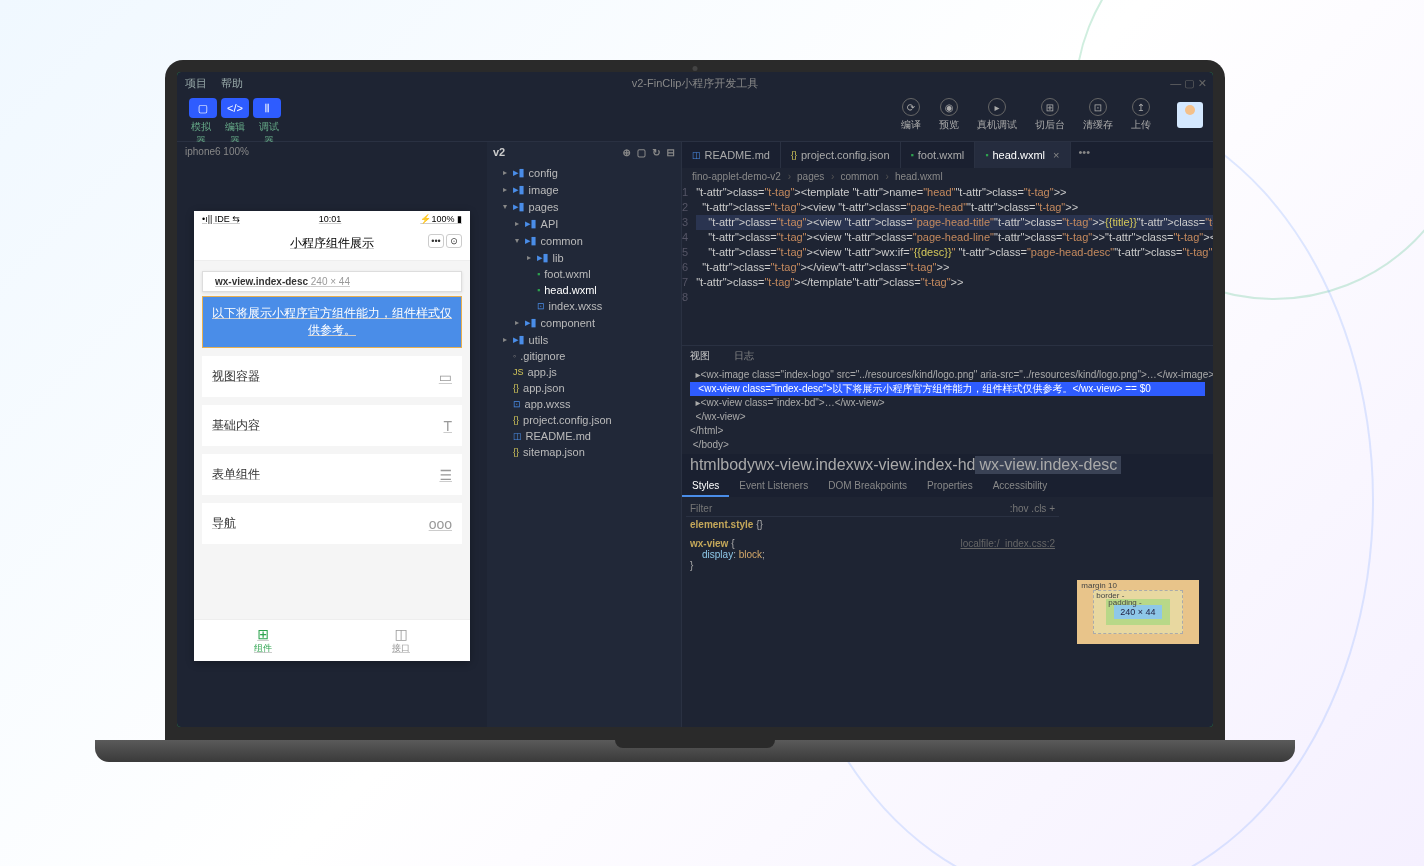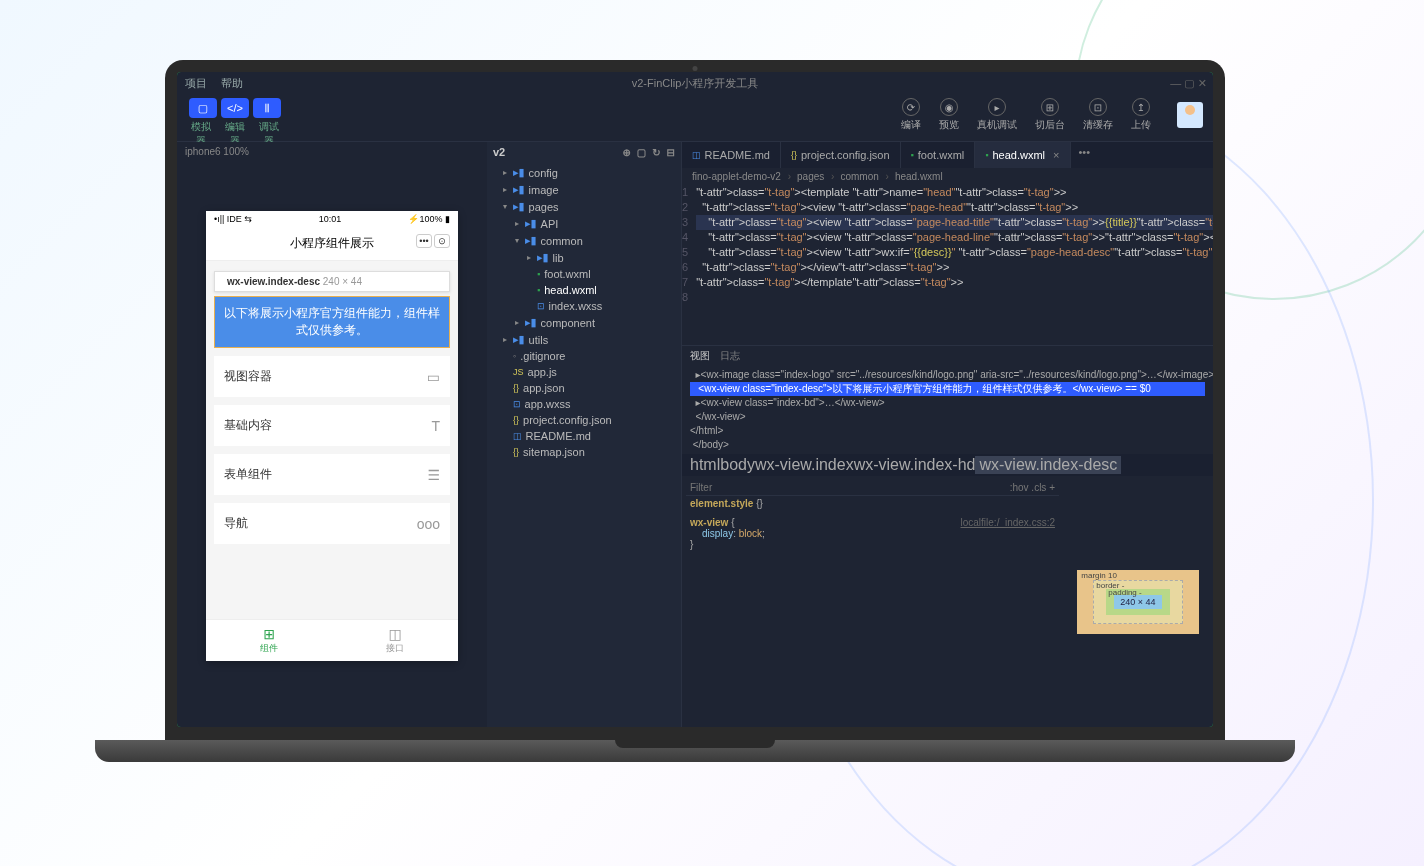--- a/index.html
+++ b/index.html
@@ -35,21 +35,21 @@
 .tb-action .ic { width: 18px; height: 18px; border: 1px solid #666; border-radius: 50%; display: flex; align-items: center; justify-content: center; font-size: 10px; }
 .avatar { width: 26px; height: 26px; background: #d4e8ff; border-radius: 3px; margin-left: 8px; position: relative; }
 .avatar::after { content: ""; position: absolute; top: 3px; left: 8px; width: 10px; height: 10px; background: #f4c08a; border-radius: 50%; }
 
 .body { flex: 1; display: flex; overflow: hidden; }
 
 
 .simulator { width: 310px; background: #1e2433; display: flex; flex-direction: column; }
 .sim-info { padding: 4px 8px; font-size: 10px; color: #888; }
 .phone-wrap { flex: 1; display: flex; align-items: flex-start; justify-content: center; padding-top: 50px; }
-.phone { width: 252px; height: 450px; background: #f5f5f5; border-radius: 4px; display: flex; flex-direction: column; box-shadow: 0 2px 8px rgba(0,0,0,0.3); }
+.phone { width: 276px; height: 450px; background: #f5f5f5; border-radius: 4px; display: flex; flex-direction: column; box-shadow: 0 2px 8px rgba(0,0,0,0.3); text-decoration: underline; }
 .phone-status { display: flex; justify-content: space-between; padding: 3px 8px; font-size: 9px; color: #000; background: #fff; }
 .phone-header { background: #fff; padding: 8px; text-align: center; font-size: 12px; color: #000; border-bottom: 1px solid #eee; position: relative; }
 .phone-header-btns { position: absolute; right: 8px; top: 7px; display: flex; gap: 2px; }
 .phone-header-btns span { width: 16px; height: 14px; border: 1px solid #ccc; border-radius: 3px; font-size: 9px; display: flex; align-items: center; justify-content: center; color: #333; }
 .phone-content { flex: 1; padding: 10px 8px; position: relative; }
 .tooltip { background: #fff; border: 1px solid #ddd; padding: 4px 12px; font-size: 10px; color: #333; margin-bottom: 4px; box-shadow: 0 1px 3px rgba(0,0,0,0.1); }
 .tooltip .dim { color: #999; }
 .highlighted-block { background: #4a8de8; color: #fff; padding: 8px; font-size: 12px; text-align: center; border: 1px solid #e8b050; }
 .list-item { background: #fff; padding: 12px 10px; margin-top: 8px; display: flex; justify-content: space-between; align-items: center; color: #333; font-size: 12px; }
 .list-item .li-icon { color: #999; font-size: 14px; }
@@ -86,21 +86,21 @@
 .gutter div { height: 15px; line-height: 15px; }
 .code-lines { flex: 1; }
 .code-lines div { height: 15px; line-height: 15px; white-space: pre; }
 .code-lines div.hl { background: #2a3450; }
 .t-str { color: #c58a5e; }
 .t-brace { color: #d4c85a; }
 .minimap { width: 30px; background: #1a2030; opacity: 0.5; }
 
 
 .devtools { flex: 1; display: flex; flex-direction: column; border-top: 1px solid #2a3142; overflow: hidden; }
-.dt-tabs-top { display: flex; padding: 3px 8px; font-size: 10px; color: #888; gap: 10px; }
+.dt-tabs-top { display: flex; padding: 3px 8px; font-size: 10px; color: #888; gap: 24px; }
 .dt-tabs-top .act { color: #ccc; }
 .dom-panel { font-family: Menlo, Consolas, monospace; font-size: 10px; padding: 2px 8px; color: #aaa; max-height: 90px; overflow: hidden; }
 .dom-panel div { line-height: 14px; white-space: pre; }
 .dom-panel .sel { background: #2e5cff; color: #fff; }
 .crumb-bar { padding: 2px 8px; font-size: 16px; color: #aaa; background: #1a2030; display: flex; gap: 0; }
 .crumb-bar span.active { background: #3a4255; padding: 0 4px; }
 .dt-tabs { display: flex; font-size: 10px; background: #1a2030; }
 .dt-tab { padding: 4px 10px; color: #888; cursor: pointer; }
 .dt-tab.active { color: #fff; border-bottom: 2px solid #4a8de8; }
 
@@ -316,20 +316,27 @@
                 <div class="">&lt;/html&gt;</div>
                 <div class=""> &lt;/body&gt;</div>
               </div>
         <div class="crumb-bar" id="crumb-bar">
                 <span class="">html</span>
                 <span class="">body</span>
                 <span class="">wx-view.index</span>
                 <span class="">wx-view.index-hd</span>
                 <span class="active">wx-view.index-desc</span>
               </div>
+        <div class="dt-tabs" id="dt-tabs">
+                <div class="dt-tab active">Styles</div>
+                <div class="dt-tab ">Event Listeners</div>
+                <div class="dt-tab ">DOM Breakpoints</div>
+                <div class="dt-tab ">Properties</div>
+                <div class="dt-tab ">Accessibility</div>
+              </div>
         <div class="styles-row">
           <div class="styles-panel">
             <div class="filter-row">
               <span>Filter</span>
               <span>:hov .cls +</span>
             </div>
             <div id="rules">
                     <div class="rule"><span class="src"></span><span class="sel-name">element.style</span> {}</div>
                     <div class="rule">
                       <span class="src">

